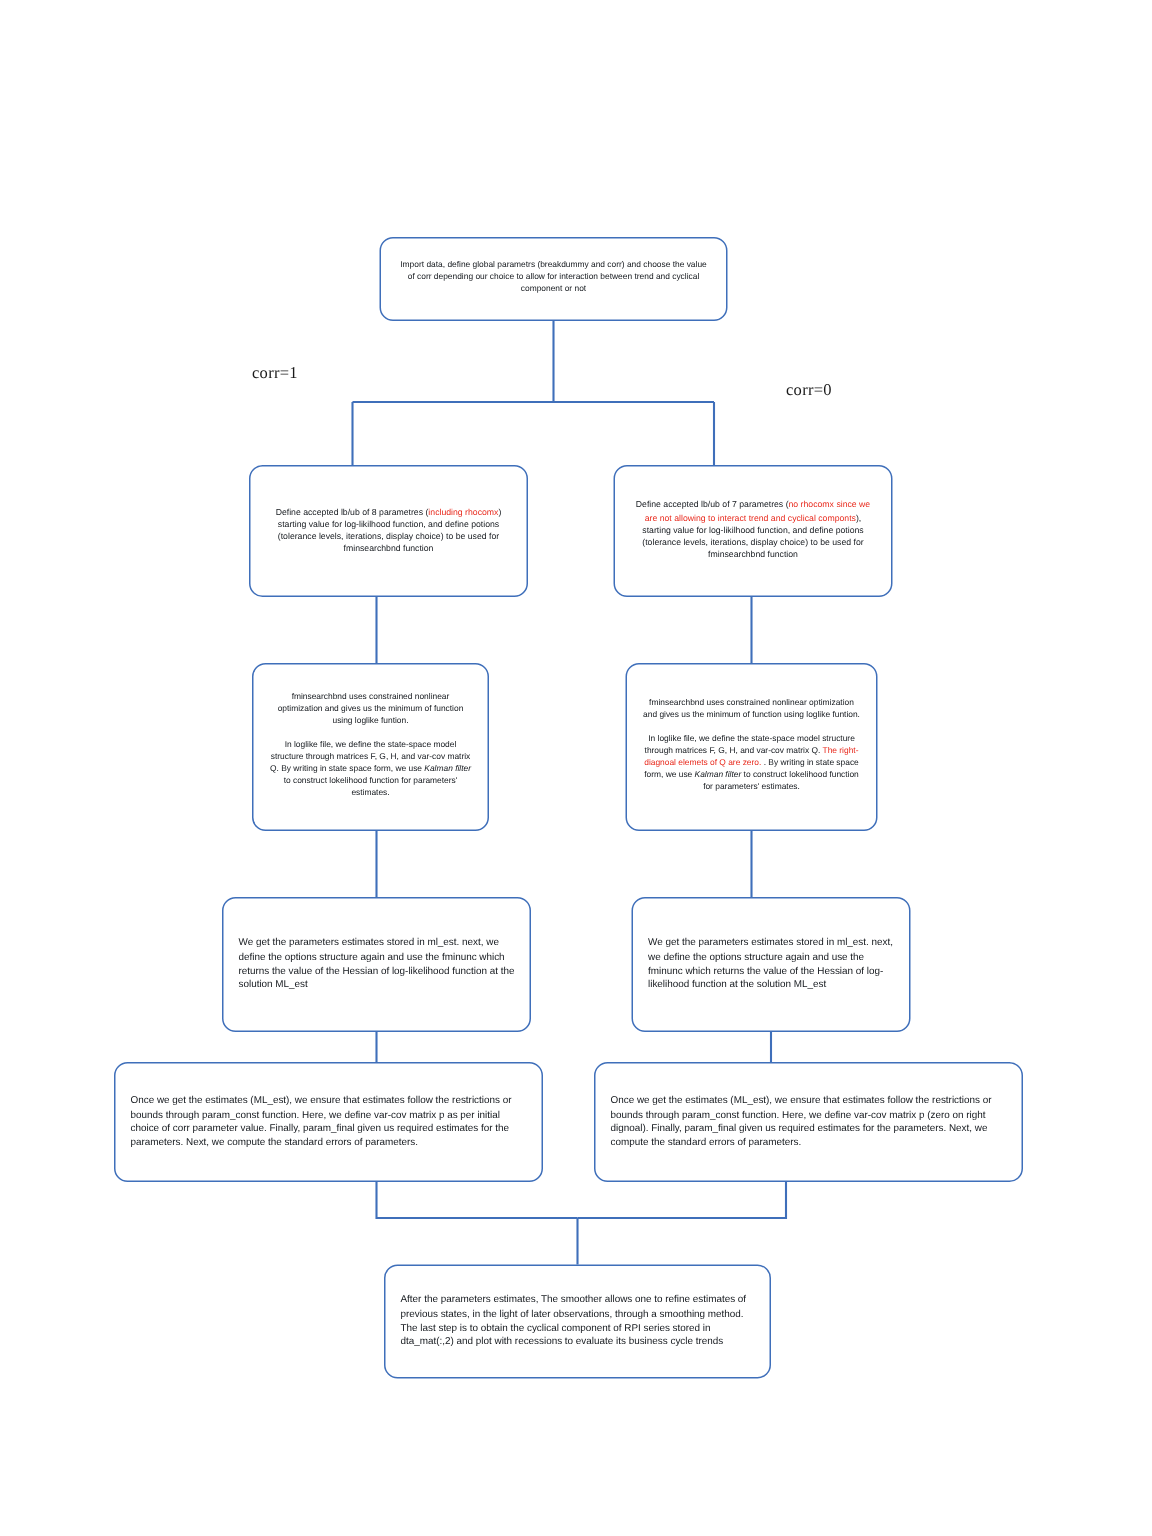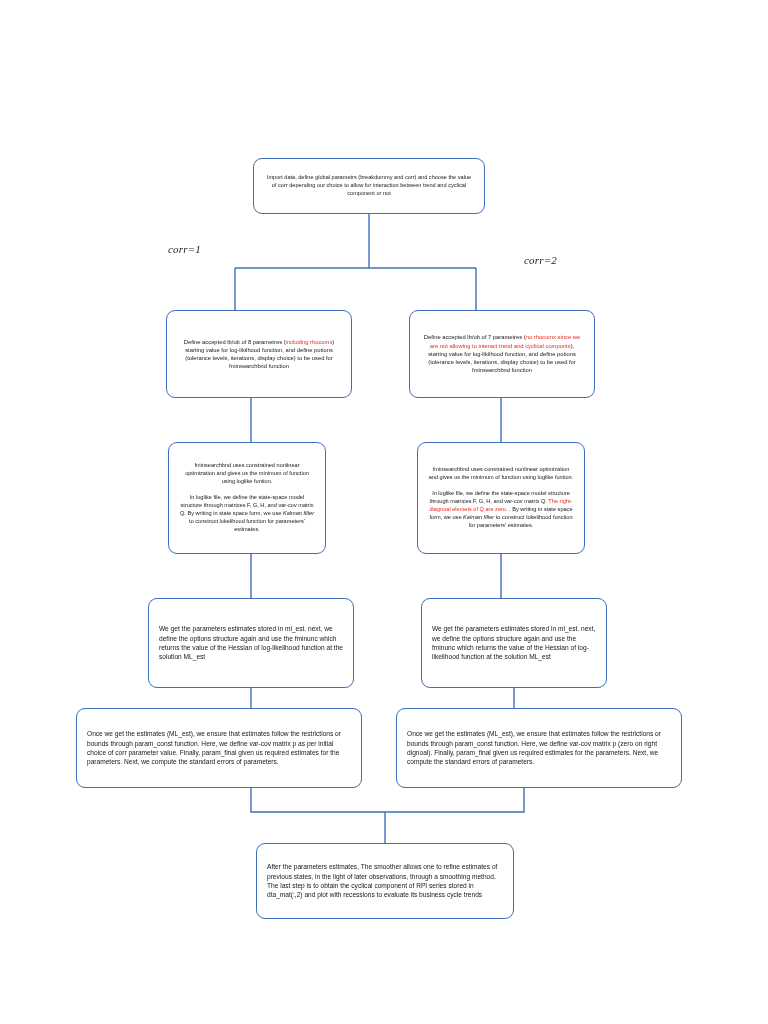--- a/index.html
+++ b/index.html
@@ -52,21 +52,20 @@
   .ital {
     font-style: italic;
   }
   .branch-label {
     position: absolute;
     font-family: "Liberation Serif", serif;
     font-size: 11px;
     color: #1a1a1a;
     letter-spacing: 0.2px;
     white-space: nowrap;
-    font-style: italic;
   }
   
   #n-start      { left: 253px; top: 158px; width: 232px; height: 56px; font-size: 5.6px; }
   #n-left-def   { left: 166px; top: 310px; width: 186px; height: 88px; font-size: 5.8px; }
   #n-right-def  { left: 409px; top: 310px; width: 186px; height: 88px; font-size: 5.8px; }
   #n-left-fmin  { left: 168px; top: 442px; width: 158px; height: 112px; font-size: 5.6px; }
   #n-right-fmin { left: 417px; top: 442px; width: 168px; height: 112px; font-size: 5.6px; }
   #n-left-ml    { left: 148px; top: 598px; width: 206px; height: 90px; font-size: 6.6px; }
   #n-right-ml   { left: 421px; top: 598px; width: 186px; height: 90px; font-size: 6.6px; }
   #n-left-est   { left: 76px; top: 708px; width: 286px; height: 80px; font-size: 6.6px; }
@@ -107,21 +106,21 @@
       <path d="M 251,788 L 251,812 L 385,812"></path>
 
       <path d="M 524,788 L 524,812 L 385,812"></path>
 
       <path d="M 385,812 L 385,843"></path>
     </g>
   </svg>
 
   <div class="branch-label" id="lbl-corr1">corr=1</div>
 
-  <div class="branch-label" id="lbl-corr0">corr=2</div>
+  <div class="branch-label" id="lbl-corr0">corr=0</div>
 
   <div class="node" id="n-start">
     <span class="txt">Import data, define global parametrs (breakdummy and corr) and choose the value of corr depending our choice to allow for interaction between trend and cyclical component or not</span>
   </div>
 
   <div class="node" id="n-left-def">
     <span class="txt"><span>Define accepted lb/ub of 8 parametres (</span><span class="red">including rhocomx</span><span>) starting value for log-likilhood function, and define potions (tolerance levels, iterations, display choice) to be used for fminsearchbnd function</span></span>
   </div>
 
   <div class="node" id="n-right-def">

